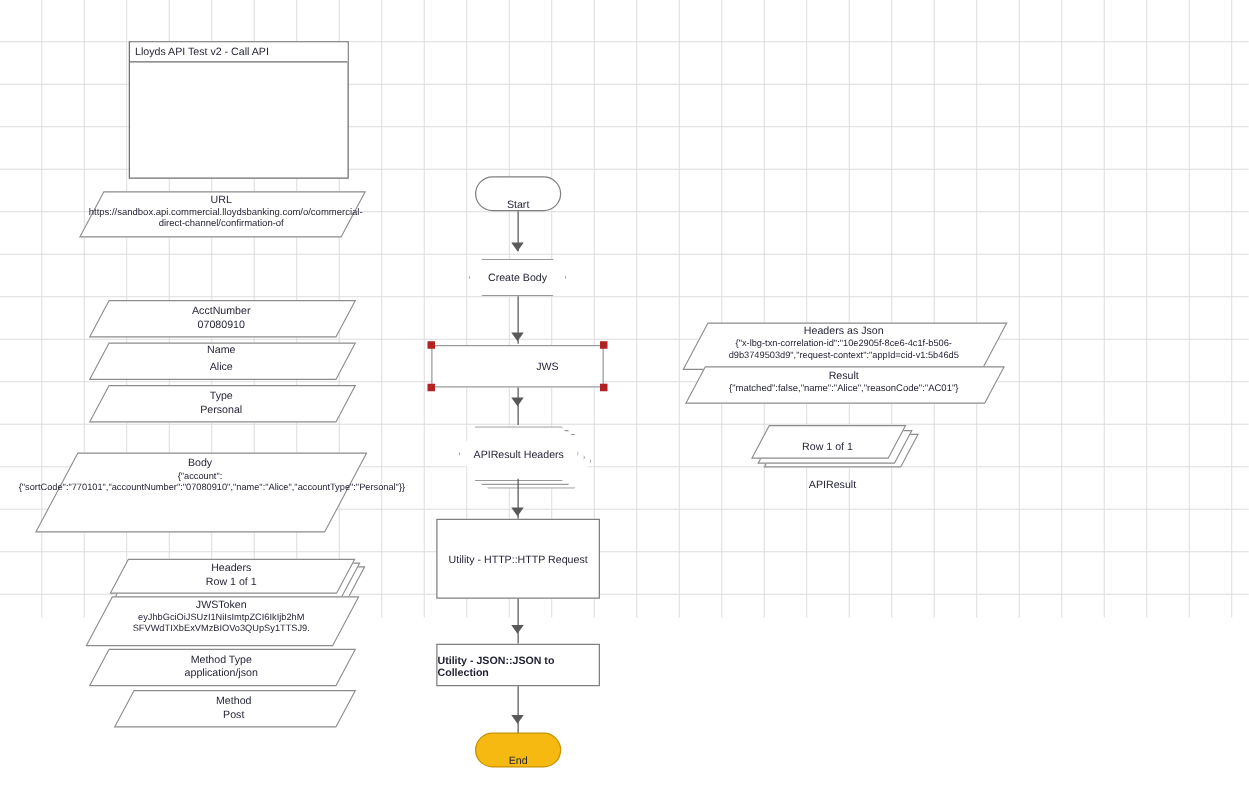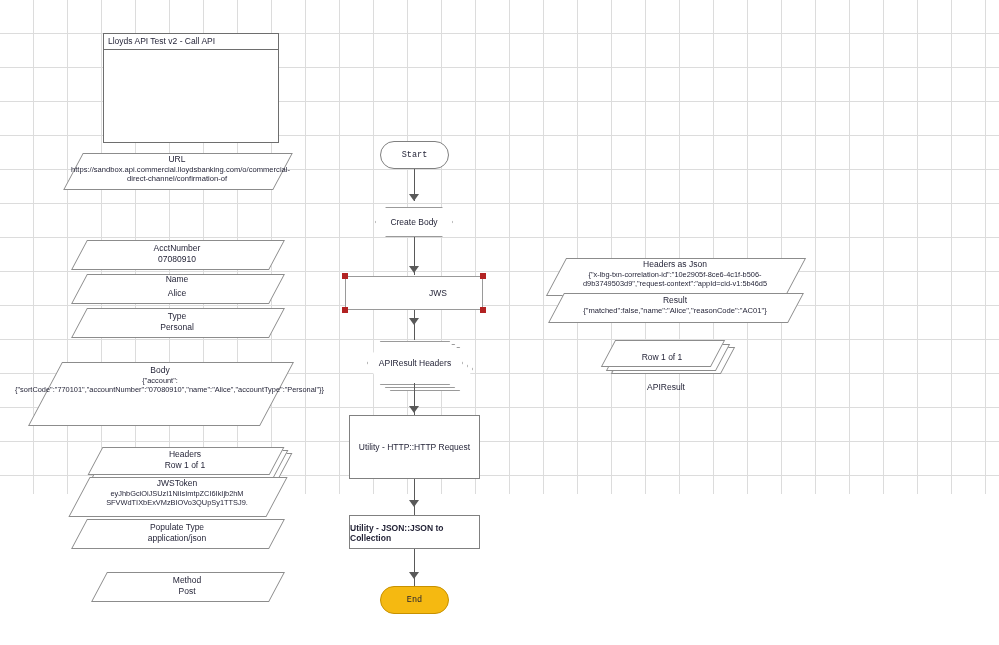--- a/index.html
+++ b/index.html
@@ -31,23 +31,22 @@
   }
   .panel-title{
     height:15px;border-bottom:1px solid #6e6e6e;
     font-size:8.5px;line-height:15px;padding-left:4px;
     color:#1f1f33;background:#fff;text-align:left;
   }
 
   
   .terminator{
     border:1.4px solid #808080;border-radius:17px;background:#fff;
-    display:flex;align-items:center;justify-content:center;
+    display:flex;align-items:flex-end;justify-content:center;
     font-size:8.5px;
-    font-family:Liberation Mono, monospace;
   }
   .terminator.end{background:#f5b911;border-color:#c79100;}
 
   
   .process{
     border:1.4px solid #808080;background:#fff;
     display:flex;align-items:center;justify-content:center;
     font-size:8.5px;text-align:center;
   }
   .process.selected{border-color:#9a9a9a;}
@@ -137,25 +136,25 @@
 
   <div class="node" style="left:79px;top:477px;width:196px;height:38px;">
     <div class="para" style="left:0;top:0;width:100%;height:100%;"></div>
     <div class="paratext" style="left:0;top:1px;width:196px;">JWSToken</div>
     <div class="paratext" style="left:-4px;top:12px;width:204px;font-size:7.4px;">eyJhbGciOiJSUzI1NiIsImtpZCI6IkIjb2hM
 SFVWdTIXbExVMzBIOVo3QUpSy1TTSJ9.</div>
   </div>
 
   <div class="node" style="left:79px;top:519px;width:196px;height:28px;">
     <div class="para" style="left:0;top:0;width:100%;height:100%;"></div>
-    <div class="paratext" style="left:0;top:3px;width:196px;">Populate Type</div>
+    <div class="paratext" style="left:0;top:3px;width:196px;">Method Type</div>
     <div class="paratext" style="left:0;top:14px;width:196px;">application/json</div>
   </div>
 
-  <div class="node" style="left:99px;top:552px;width:176px;height:28px;margin-top:20px;">
+  <div class="node" style="left:99px;top:552px;width:176px;height:28px;">
     <div class="para" style="left:0;top:0;width:100%;height:100%;"></div>
     <div class="paratext" style="left:0;top:3px;width:176px;">Method</div>
     <div class="paratext" style="left:0;top:14px;width:176px;">Post</div>
   </div>
 
   <div class="node terminator" style="left:380px;top:141px;width:69px;height:28px;">
     <span>Start</span>
   </div>
 
   <div class="line" style="left:413.5px;top:169px;height:32px;"></div>

